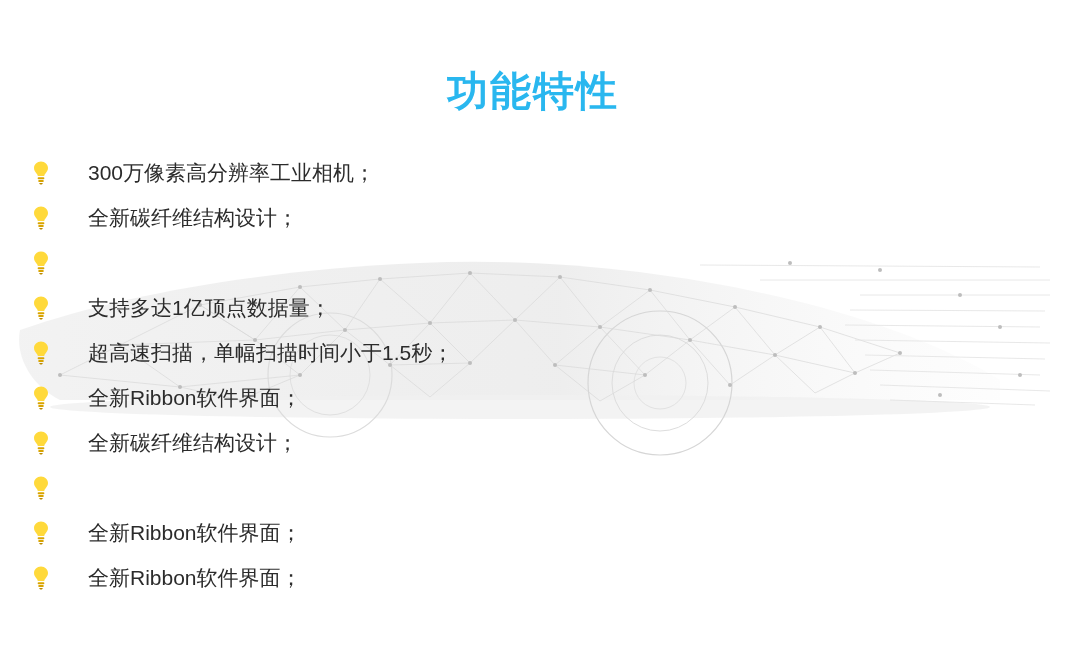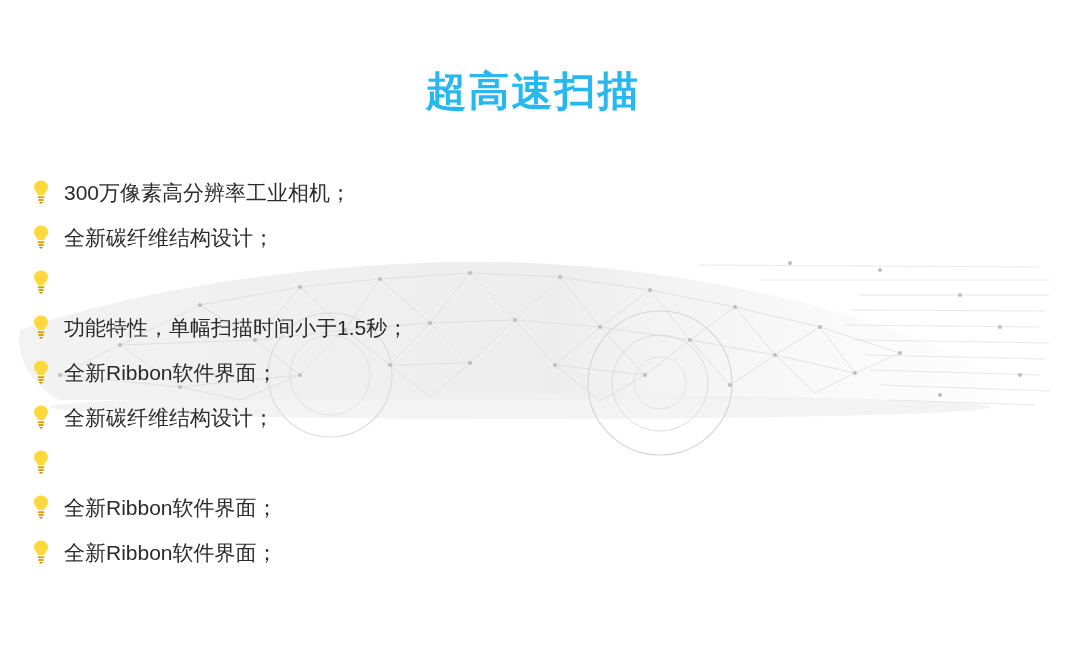--- a/index.html
+++ b/index.html
@@ -56,23 +56,24 @@
   
   .feature-list {
     position: absolute;
     top: 160px;
     left: 30px;
     width: 700px;
     z-index: 3;
   }
   .feature-item {
     display: flex;
-    align-items: flex-end;
+    align-items: flex-start;
     height: 45px;
     margin-bottom: 0px;
+    gap: 24px;
   }
   .bulb {
     width: 22px;
     height: 26px;
     position: relative;
     flex: 0 0 22px;
     margin-right: 12px;
   }
   .bulb svg {
     display: block;
@@ -175,21 +176,21 @@
         <circle cx="470" cy="128" r="2"></circle>
         <circle cx="555" cy="130" r="2"></circle>
         <circle cx="645" cy="140" r="2"></circle>
         <circle cx="730" cy="150" r="2"></circle>
         <circle cx="180" cy="152" r="2"></circle>
         <circle cx="60" cy="140" r="2"></circle>
       </g>
     </svg>
   </div>
 
-  <div class="title">超高速扫描</div>
+  <div class="title">功能特性</div>
 
   <div class="feature-list">
 
     <div class="feature-item">
       <span class="bulb">
         <svg width="22" height="26" viewBox="0 0 22 26" xmlns="http://www.w3.org/2000/svg">
           <path d="M11 1.5c-4 0-7 3-7 6.6 0 2.5 1.3 4 2.5 5.3.8.9 1.2 1.6 1.3 2.6h6.4c.1-1 .5-1.7 1.3-2.6C16.7 12.1 18 10.6 18 8.1 18 4.5 15 1.5 11 1.5z" fill="#ffd93b"></path>
           <rect x="7.6" y="17.2" width="6.8" height="2.1" rx="1" fill="#d9a400"></rect>
           <rect x="8.2" y="20" width="5.6" height="2" rx="1" fill="#d9a400"></rect>
           <path d="M9.2 22.9h3.6c-.3 1.1-1 1.7-1.8 1.7s-1.5-.6-1.8-1.7z" fill="#b98a00"></path>
@@ -214,31 +215,42 @@
       <span class="bulb">
         <svg width="22" height="26" viewBox="0 0 22 26" xmlns="http://www.w3.org/2000/svg">
           <path d="M11 1.5c-4 0-7 3-7 6.6 0 2.5 1.3 4 2.5 5.3.8.9 1.2 1.6 1.3 2.6h6.4c.1-1 .5-1.7 1.3-2.6C16.7 12.1 18 10.6 18 8.1 18 4.5 15 1.5 11 1.5z" fill="#ffd93b"></path>
           <rect x="7.6" y="17.2" width="6.8" height="2.1" rx="1" fill="#d9a400"></rect>
           <rect x="8.2" y="20" width="5.6" height="2" rx="1" fill="#d9a400"></rect>
           <path d="M9.2 22.9h3.6c-.3 1.1-1 1.7-1.8 1.7s-1.5-.6-1.8-1.7z" fill="#b98a00"></path>
         </svg>
       </span>
     </div>
 
-
-    <div class="feature-item">
-      <span class="bulb">
-        <svg width="22" height="26" viewBox="0 0 22 26" xmlns="http://www.w3.org/2000/svg">
-          <path d="M11 1.5c-4 0-7 3-7 6.6 0 2.5 1.3 4 2.5 5.3.8.9 1.2 1.6 1.3 2.6h6.4c.1-1 .5-1.7 1.3-2.6C16.7 12.1 18 10.6 18 8.1 18 4.5 15 1.5 11 1.5z" fill="#ffd93b"></path>
-          <rect x="7.6" y="17.2" width="6.8" height="2.1" rx="1" fill="#d9a400"></rect>
-          <rect x="8.2" y="20" width="5.6" height="2" rx="1" fill="#d9a400"></rect>
-          <path d="M9.2 22.9h3.6c-.3 1.1-1 1.7-1.8 1.7s-1.5-.6-1.8-1.7z" fill="#b98a00"></path>
-        </svg>
-      </span>
-      <span class="feature-text">功能特性，单幅扫描时间小于1.5秒；</span>
+    <div class="feature-item">
+      <span class="bulb">
+        <svg width="22" height="26" viewBox="0 0 22 26" xmlns="http://www.w3.org/2000/svg">
+          <path d="M11 1.5c-4 0-7 3-7 6.6 0 2.5 1.3 4 2.5 5.3.8.9 1.2 1.6 1.3 2.6h6.4c.1-1 .5-1.7 1.3-2.6C16.7 12.1 18 10.6 18 8.1 18 4.5 15 1.5 11 1.5z" fill="#ffd93b"></path>
+          <rect x="7.6" y="17.2" width="6.8" height="2.1" rx="1" fill="#d9a400"></rect>
+          <rect x="8.2" y="20" width="5.6" height="2" rx="1" fill="#d9a400"></rect>
+          <path d="M9.2 22.9h3.6c-.3 1.1-1 1.7-1.8 1.7s-1.5-.6-1.8-1.7z" fill="#b98a00"></path>
+        </svg>
+      </span>
+      <span class="feature-text">支持多达1亿顶点数据量；</span>
+    </div>
+
+    <div class="feature-item">
+      <span class="bulb">
+        <svg width="22" height="26" viewBox="0 0 22 26" xmlns="http://www.w3.org/2000/svg">
+          <path d="M11 1.5c-4 0-7 3-7 6.6 0 2.5 1.3 4 2.5 5.3.8.9 1.2 1.6 1.3 2.6h6.4c.1-1 .5-1.7 1.3-2.6C16.7 12.1 18 10.6 18 8.1 18 4.5 15 1.5 11 1.5z" fill="#ffd93b"></path>
+          <rect x="7.6" y="17.2" width="6.8" height="2.1" rx="1" fill="#d9a400"></rect>
+          <rect x="8.2" y="20" width="5.6" height="2" rx="1" fill="#d9a400"></rect>
+          <path d="M9.2 22.9h3.6c-.3 1.1-1 1.7-1.8 1.7s-1.5-.6-1.8-1.7z" fill="#b98a00"></path>
+        </svg>
+      </span>
+      <span class="feature-text">超高速扫描，单幅扫描时间小于1.5秒；</span>
     </div>
 
     <div class="feature-item">
       <span class="bulb">
         <svg width="22" height="26" viewBox="0 0 22 26" xmlns="http://www.w3.org/2000/svg">
           <path d="M11 1.5c-4 0-7 3-7 6.6 0 2.5 1.3 4 2.5 5.3.8.9 1.2 1.6 1.3 2.6h6.4c.1-1 .5-1.7 1.3-2.6C16.7 12.1 18 10.6 18 8.1 18 4.5 15 1.5 11 1.5z" fill="#ffd93b"></path>
           <rect x="7.6" y="17.2" width="6.8" height="2.1" rx="1" fill="#d9a400"></rect>
           <rect x="8.2" y="20" width="5.6" height="2" rx="1" fill="#d9a400"></rect>
           <path d="M9.2 22.9h3.6c-.3 1.1-1 1.7-1.8 1.7s-1.5-.6-1.8-1.7z" fill="#b98a00"></path>
         </svg>

